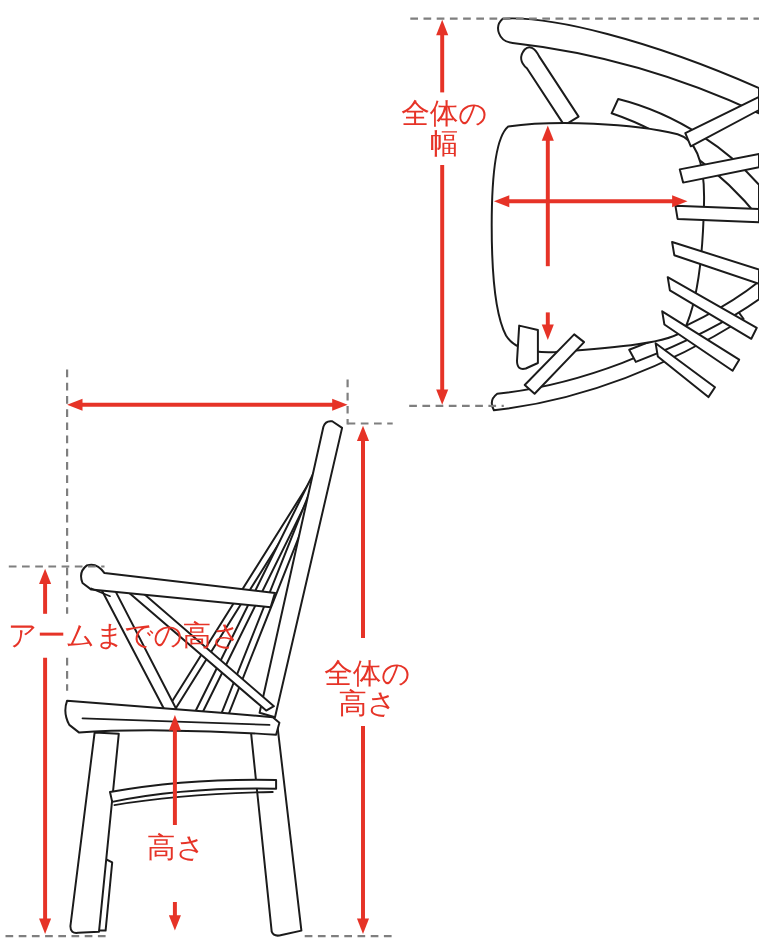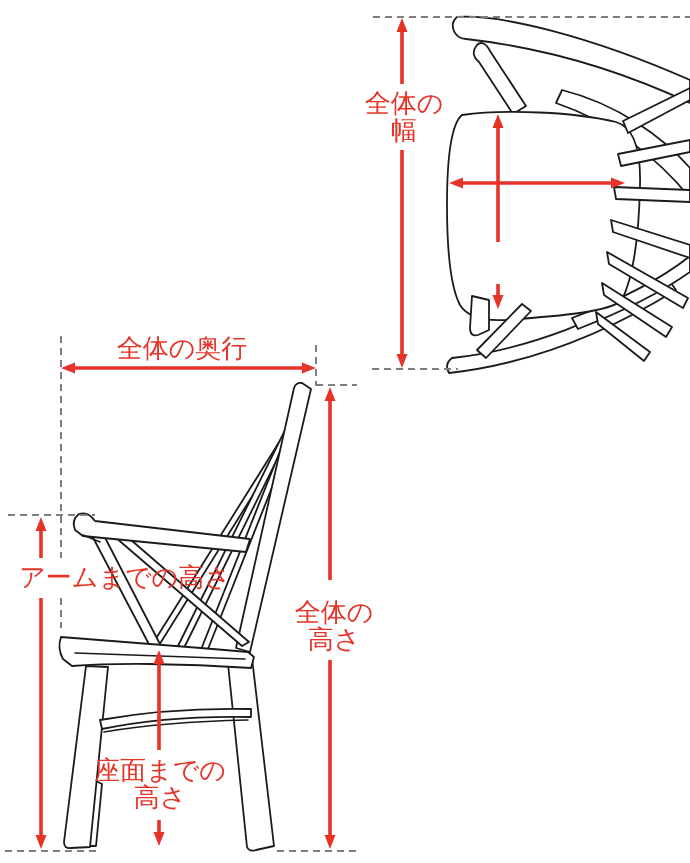--- a/index.html
+++ b/index.html
@@ -141,31 +141,27 @@
     </g>
   </svg>
 
   <div class="label" style="left:404px;top:90px;">
     <div>全体の</div>
     <div>幅</div>
   </div>
 
 
 
-  <div class="label" style="left:182px;top:335px;">
-    <div>全体の奥行</div>
-  </div>
 
-  <div class="label" style="left:125px;top:564px;">
+  <div class="label" style="left:113px;top:564px;">
     <div>アームまでの高さ</div>
   </div>
 
   <div class="label" style="left:334px;top:599px;">
     <div>全体の</div>
     <div>高さ</div>
   </div>
 
   <div class="label" style="left:160px;top:757px;">
-    <div>座面までの</div>
     <div>高さ</div>
   </div>
 
 </div>
 
 </body></html>

